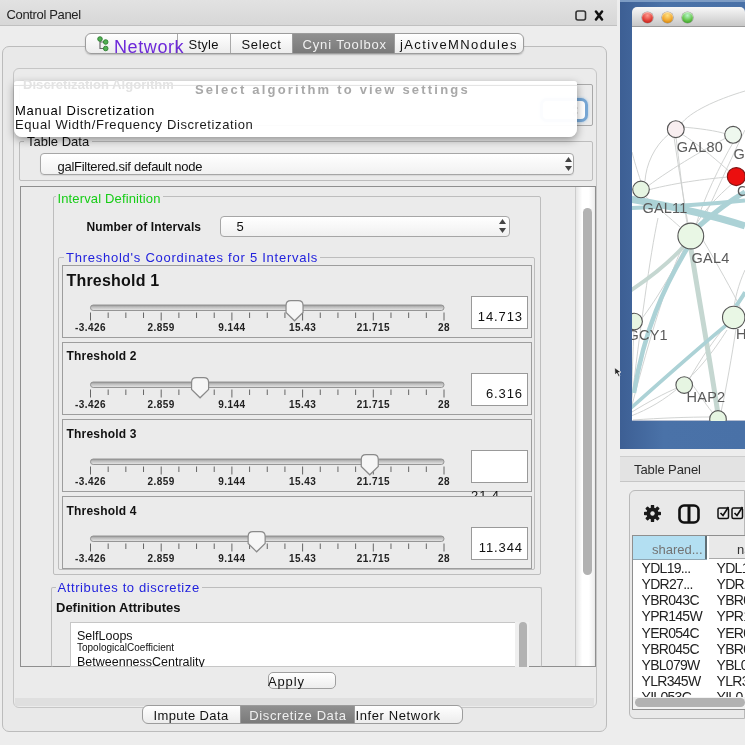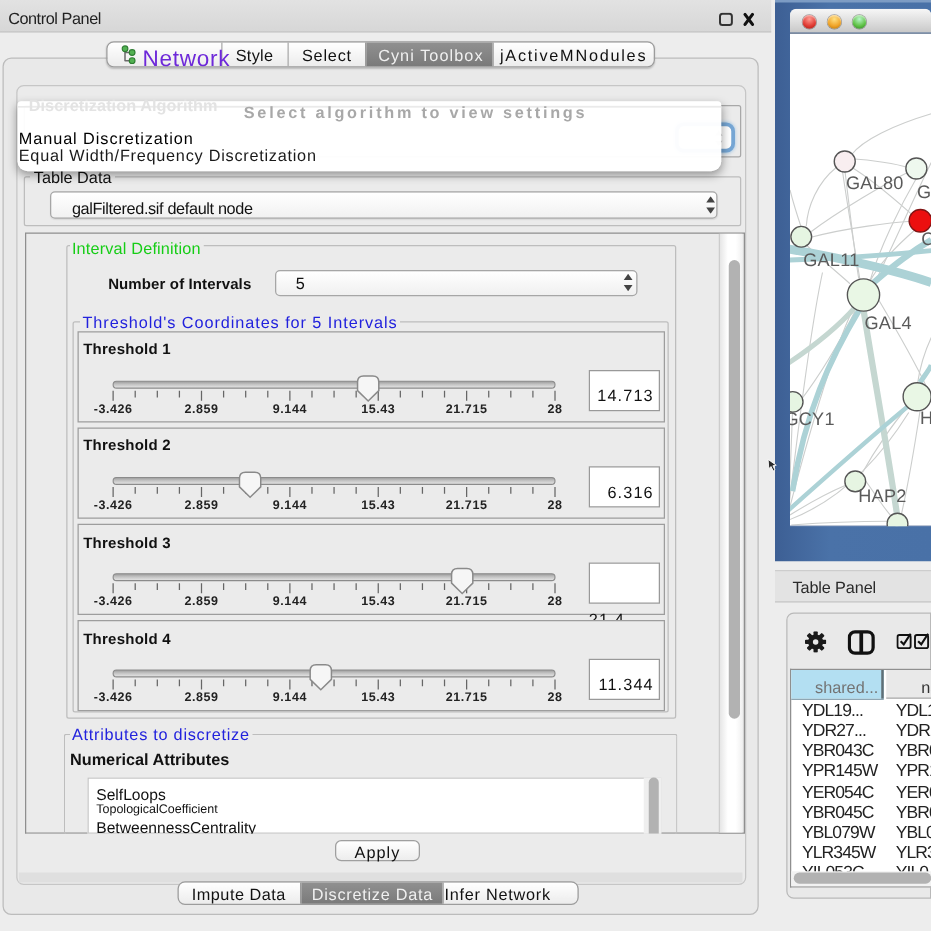--- a/index.html
+++ b/index.html
@@ -53,21 +53,21 @@
 <div class="txt" style="left:86.5px;top:219.5px;font-size:12px;font-weight:bold;color:#111;letter-spacing:0.1px">Number of Intervals</div>
 <div class="abs" style="left:220px;top:215.5px;width:290px;height:21px;background:linear-gradient(#ffffff,#f0f0f0);border:1px solid #a6a6a6;border-radius:4px"></div>
 <div class="txt" style="left:236.5px;top:219px;font-size:13px;color:#111">5</div>
 <svg class="abs" style="left:498px;top:219px" width="9" height="14" viewBox="0 0 9 14">
     <path d="M4.5 0 L8 5 H1 Z" fill="#444"></path>
     <path d="M4.5 14 L8 9 H1 Z" fill="#444"></path>
   </svg>
 <div class="abs" style="left:58px;top:256.5px;width:477px;height:313.5px;border:1px solid #bdbdbd;border-radius:2px"></div>
 <div class="txt" style="left:64px;top:250px;font-size:13px;color:#2222dd;background:#ebebeb;padding:0 2px;letter-spacing:0.75px">Threshold's Coordinates for 5 Intervals</div>
 <div class="abs" style="left:62px;top:264.5px;width:469.5px;height:73px;background:#ebebeb;border:1px solid #9d9d9d"></div>
-<div class="txt" style="left:66.5px;top:272.0px;font-size:12px;font-weight:bold;color:#111;letter-spacing:0.2px">Threshold 1</div>
+<div class="txt" style="left:66.5px;top:272.0px;font-size:16px;font-weight:bold;color:#111;letter-spacing:0.2px">Threshold 1</div>
 <svg class="abs" style="left:62px;top:264.5px" width="469" height="73" viewBox="0 0 469 73">
     <defs>
       <linearGradient id="tg264" x1="0" y1="0" x2="0" y2="1">
         <stop offset="0" stop-color="#9a9a9a"></stop>
         <stop offset="0.45" stop-color="#c3c3c3"></stop>
         <stop offset="1" stop-color="#e8e8e8"></stop>
       </linearGradient>
     </defs>
     <rect x="28.5" y="40.0" width="353.5" height="5.5" rx="2.7" fill="url(#tg264)" stroke="#8b8b8b" stroke-width="0.9"></rect>
     <line x1="28.50" y1="47.5" x2="28.50" y2="55.5" stroke="#666" stroke-width="1"></line>
@@ -222,30 +222,30 @@
 <div class="txt" style="left:60.5px;top:553.4px;width:60px;text-align:center;font-size:10px;font-weight:bold;color:#222;letter-spacing:0.45px">-3.426</div>
 <div class="txt" style="left:131.2px;top:553.4px;width:60px;text-align:center;font-size:10px;font-weight:bold;color:#222;letter-spacing:0.45px">2.859</div>
 <div class="txt" style="left:201.9px;top:553.4px;width:60px;text-align:center;font-size:10px;font-weight:bold;color:#222;letter-spacing:0.45px">9.144</div>
 <div class="txt" style="left:272.6px;top:553.4px;width:60px;text-align:center;font-size:10px;font-weight:bold;color:#222;letter-spacing:0.45px">15.43</div>
 <div class="txt" style="left:343.3px;top:553.4px;width:60px;text-align:center;font-size:10px;font-weight:bold;color:#222;letter-spacing:0.45px">21.715</div>
 <div class="txt" style="left:414.0px;top:553.4px;width:60px;text-align:center;font-size:10px;font-weight:bold;color:#222;letter-spacing:0.45px">28</div>
 <div class="abs" style="left:471px;top:527.4px;width:57px;height:33px;background:#fff;border:1px solid #999"></div>
 <div class="txt" style="left:471px;top:540.4px;width:52px;text-align:right;font-size:13px;color:#111;letter-spacing:0.9px">11.344</div>
 <div class="abs" style="left:51px;top:587px;width:491px;height:80px;border:1px solid #bdbdbd;border-radius:2px;border-bottom:none"></div>
 <div class="txt" style="left:55.5px;top:580px;font-size:13px;color:#2222dd;background:#ebebeb;padding:0 2px;letter-spacing:0.6px">Attributes to discretize</div>
-<div class="txt" style="left:56px;top:600px;font-size:13px;font-weight:bold;color:#111">Numerical Attributes</div>
+<div class="txt" style="left:56px;top:600px;font-size:13px;font-weight:bold;color:#111">Definition Attributes</div>
 <div class="abs" style="left:70px;top:622px;width:459px;height:44.5px;background:#fff;border:1px solid #c6c6c6"></div>
 <div class="txt" style="left:77px;top:628.5px;font-size:12.5px;color:#111">SelfLoops</div>
 <div class="txt" style="left:77px;top:641.7px;font-size:10px;color:#111">TopologicalCoefficient</div>
 <div class="txt" style="left:77px;top:654.9px;font-size:12.5px;color:#111">BetweennessCentrality</div>
 <div class="abs" style="left:515px;top:622px;width:14px;height:44.5px;background:#efefef"></div>
 <div class="abs" style="left:518.5px;top:622px;width:8px;height:44.5px;background:#b2b2b2;border-radius:4px 4px 0 0"></div>
 <div class="abs" style="left:20.5px;top:666.5px;width:554px;height:30px;background:#ebebeb"></div>
 <div class="abs" style="left:268px;top:672px;width:68px;height:17px;background:linear-gradient(#ffffff,#ededed);border:1px solid #9f9f9f;border-radius:5px"></div>
-<div class="txt" style="left:268px;top:674px;width:68px;text-align:center;font-size:13px;color:#111;letter-spacing:0.85px">Apply</div>
+<div class="txt" style="left:268px;top:674px;width:68px;text-align:left;font-size:13px;color:#111;letter-spacing:0.85px">Apply</div>
 <div class="abs" style="left:15px;top:698px;width:579px;height:8px;background:#dfdfdf"></div>
 <div class="abs" style="left:141.7px;top:705px;width:321.8px;height:18.5px;background:linear-gradient(#ffffff,#ececec);border:1px solid #9c9c9c;border-radius:6px"></div>
 <div class="abs" style="left:240.4px;top:705.5px;width:115.1px;height:17.5px;background:linear-gradient(#909090,#7a7a7a);border-left:1px solid #9c9c9c;border-right:1px solid #9c9c9c"></div>
 <div class="txt" style="left:141.7px;top:708px;width:98.7px;text-align:center;font-size:13px;color:#111;letter-spacing:0.4px">Impute Data</div>
 <div class="txt" style="left:240.4px;top:708px;width:115.1px;text-align:center;font-size:13px;color:#f0f0f0;letter-spacing:0.6px">Discretize Data</div>
 <div class="txt" style="left:355.5px;top:708px;width:108px;font-size:13px;color:#111;letter-spacing:0.6px">Infer Network</div>
 <div class="abs" style="left:14px;top:81px;width:563px;height:56px;background:rgba(255,255,255,0.97);border-radius:3px 3px 8px 8px;box-shadow:0 3px 8px rgba(0,0,0,0.38)"></div>
 <div class="txt" style="left:23px;top:76.5px;font-size:13px;font-weight:bold;color:#e3e3e3;letter-spacing:0.05px">Discretization Algorithm</div>
 <div class="abs" style="left:14px;top:84.5px;width:563px;height:1px;background:#e4e4e4"></div>
 <div class="txt" style="left:195px;top:82px;font-size:13px;font-weight:bold;color:#a8a8a8;letter-spacing:2.2px">Select algorithm to view settings</div>

